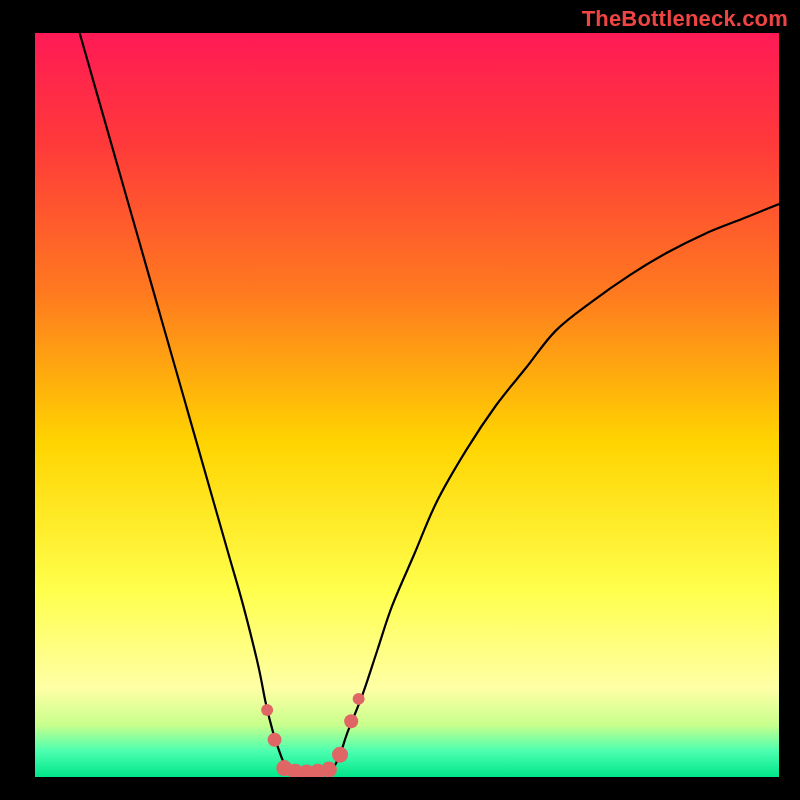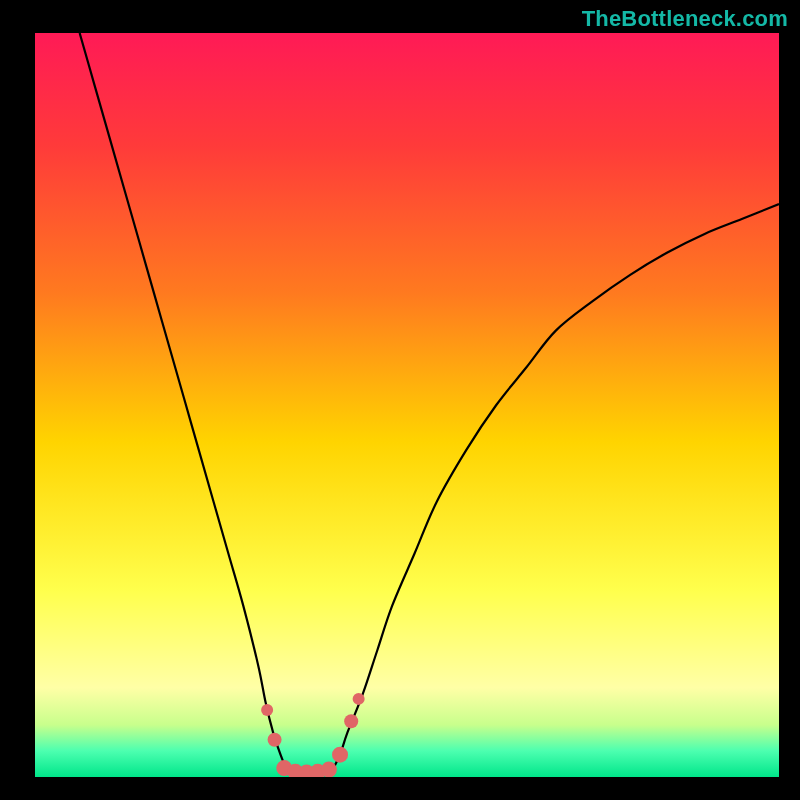--- a/index.html
+++ b/index.html
@@ -14,21 +14,21 @@
   .stage {
     position: relative;
     width: 800px;
     height: 800px;
     background: #000;
   }
   .watermark {
     position: absolute;
     top: 6px;
     right: 12px;
-    color: #14b8a6;
+    color: #ef4444;
     font-size: 22px;
     font-weight: 600;
     letter-spacing: 0.2px;
     user-select: none;
   }
   svg {
     position: absolute;
     top: 0;
     left: 0;
   }

